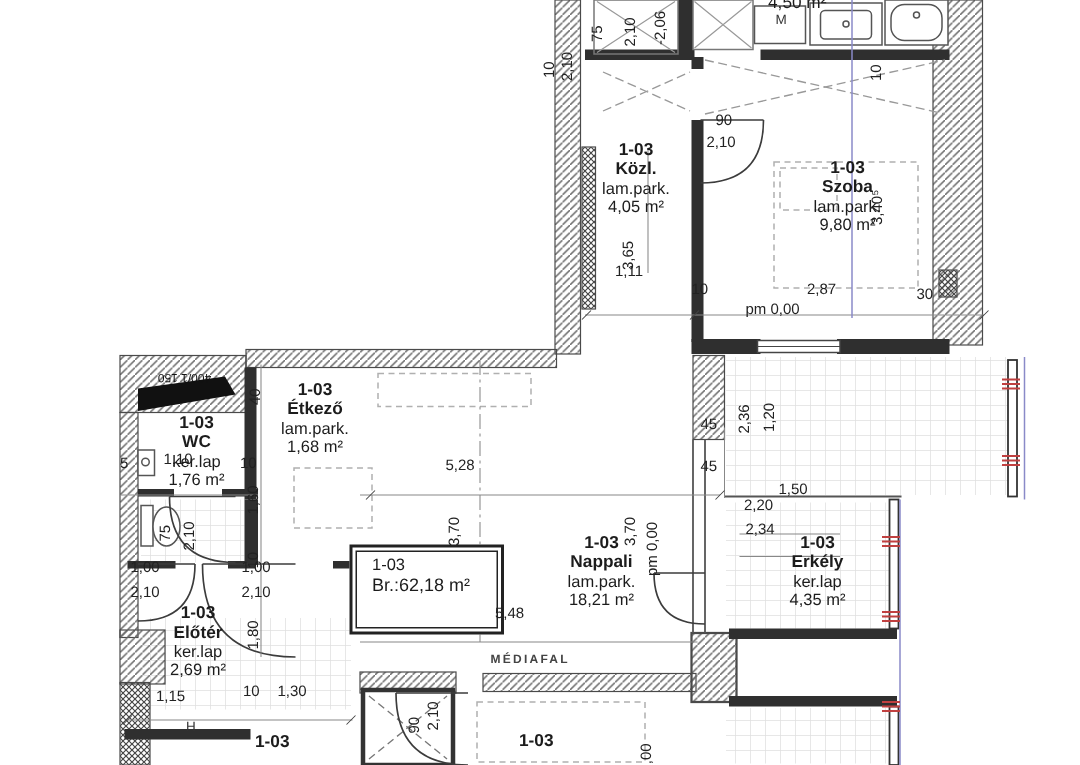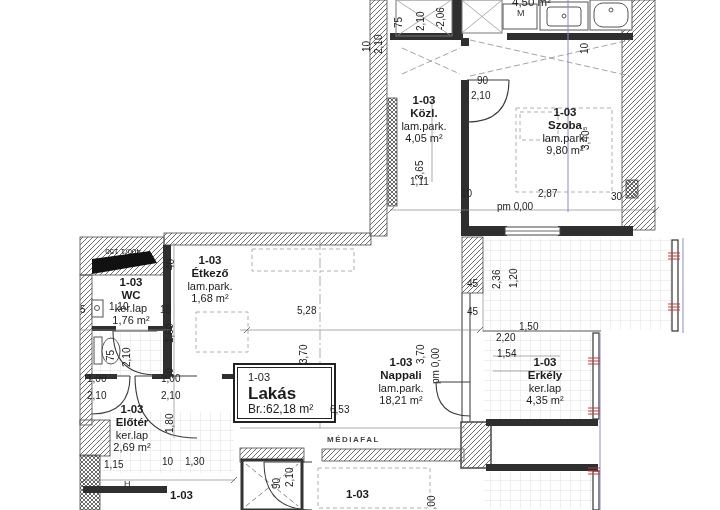--- a/index.html
+++ b/index.html
@@ -233,21 +233,20 @@
   <div class="room-label" style="left:506px;top:356px;width:78px;">
     <div class="rl-b">1-03</div>
     <div class="rl-b">Erkély</div>
     <div>ker.lap</div>
     <div>4,35 m²</div>
   </div>
 
   <div class="lakas-box">
     <div class="lakas-inner">
       <div class="lakas-code">1-03</div>
-      <div class="lakas-name">Lakás</div>
       <div class="lakas-area">Br.:62,18 m²</div>
     </div>
   </div>
 
   <div class="bath-area">4,50 m²</div>
   <div class="mediafal">MÉDIAFAL</div>
   <div class="m-label">M</div>
   <div class="h-label">H</div>
   <div class="section-mark">400/1 150</div>
   <div class="code-label" style="left:170px;top:489px;">1-03</div>
@@ -279,22 +278,22 @@
       <span class="dim" style="left: 297px; top: 306px;">5,28</span>
       <span class="dim rot" style="left: 309px; top: 354px;">3,70</span>
       <span class="dim rot" style="left: 426px; top: 354px;">3,70</span>
       <span class="dim rot" style="left: 441px; top: 374px;">pm 0,00</span>
       <span class="dim" style="left: 467px; top: 279px;">45</span>
       <span class="dim" style="left: 467px; top: 307px;">45</span>
       <span class="dim rot" style="left: 502px; top: 279px;">2,36</span>
       <span class="dim rot" style="left: 519px; top: 278px;">1,20</span>
       <span class="dim" style="left: 519px; top: 305px; margin-top: 17px;">1,50</span>
       <span class="dim" style="left: 496px; top: 333px;">2,20</span>
-      <span class="dim" style="left: 497px; top: 349px;">1,54</span>
-      <span class="dim" style="left: 330px; top: 405px;">6,53</span>
+      <span class="dim" style="left: 497px; top: 349px;">2,34</span>
+      <span class="dim" style="left: 330px; top: 405px;">5,48</span>
       <span class="dim" style="left: 87px; top: 374px;">1,00</span>
       <span class="dim" style="left: 87px; top: 391px;">2,10</span>
       <span class="dim" style="left: 161px; top: 374px;">1,00</span>
       <span class="dim" style="left: 161px; top: 391px;">2,10</span>
       <span class="dim rot" style="left: 175px; top: 423px;">1,80</span>
       <span class="dim rot" style="left: 175px; top: 369px;">10</span>
       <span class="dim" style="left: 104px; top: 460px;">1,15</span>
       <span class="dim" style="left: 162px; top: 457px;">10</span>
       <span class="dim" style="left: 185px; top: 457px;">1,30</span>
       <span class="dim rot" style="left: 282px; top: 479px;">90</span>

